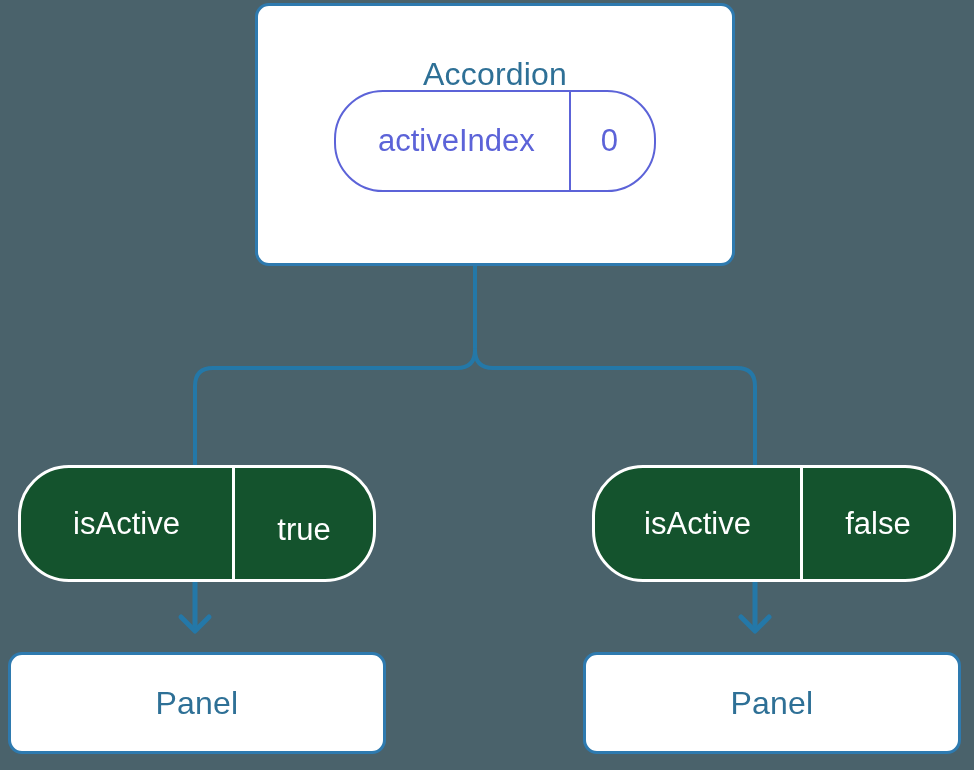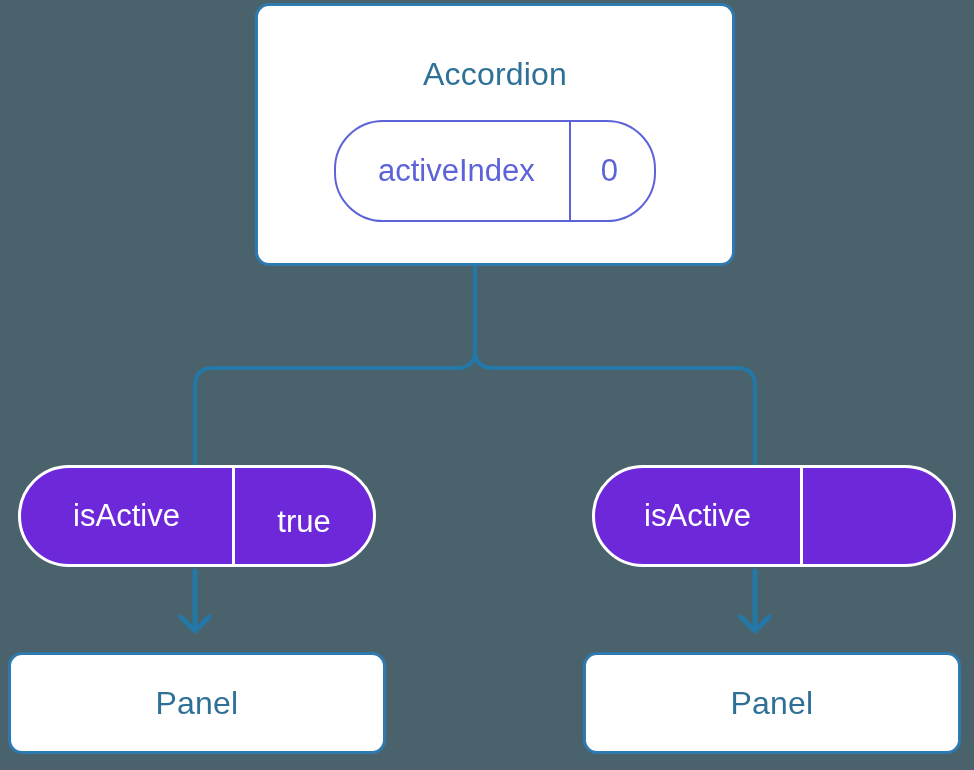--- a/index.html
+++ b/index.html
@@ -63,21 +63,20 @@
   #node-accordion {
     left: 255px;
     top: 3px;
     width: 480px;
     height: 263px;
     padding-top: 52px;
   }
 
   
   .state-pill-outline {
-    margin-top: 30px;
     height: 98px;
     border: 2px solid #5c63d8;
     border-radius: 49px;
     display: flex;
     align-items: stretch;
     background: #ffffff;
     overflow: hidden;
   }
   .state-pill-outline .pill-key,
   .state-pill-outline .pill-value {
@@ -92,22 +91,22 @@
   .state-pill-outline .pill-key {
     padding: 0 34px 0 42px;
     border-right: 2px solid #5c63d8;
   }
   .state-pill-outline .pill-value {
     padding: 0 36px 0 30px;
   }
 
   
   .prop-pill {
-    height: 102px;
-    background: #6d28d9;
+    height: 117px;
+    background: #14532d;
     border: 3px solid #ffffff;
     border-radius: 51px;
     display: flex;
     align-items: stretch;
     overflow: hidden;
     box-sizing: border-box;
   }
   .prop-pill .pill-key,
   .prop-pill .pill-value {
     display: flex;
@@ -189,20 +188,21 @@
     </div>
   </div>
 
   <div class="node prop-pill" id="node-prop-left">
     <div class="pill-key">isActive</div>
     <div class="pill-value">true</div>
   </div>
 
   <div class="node prop-pill" id="node-prop-right">
     <div class="pill-key">isActive</div>
+    <div class="pill-value">false</div>
   </div>
 
   <div class="node component-card panel-card" id="node-panel-left">
     <div class="card-title">Panel</div>
   </div>
 
   <div class="node component-card panel-card" id="node-panel-right">
     <div class="card-title">Panel</div>
   </div>
 

